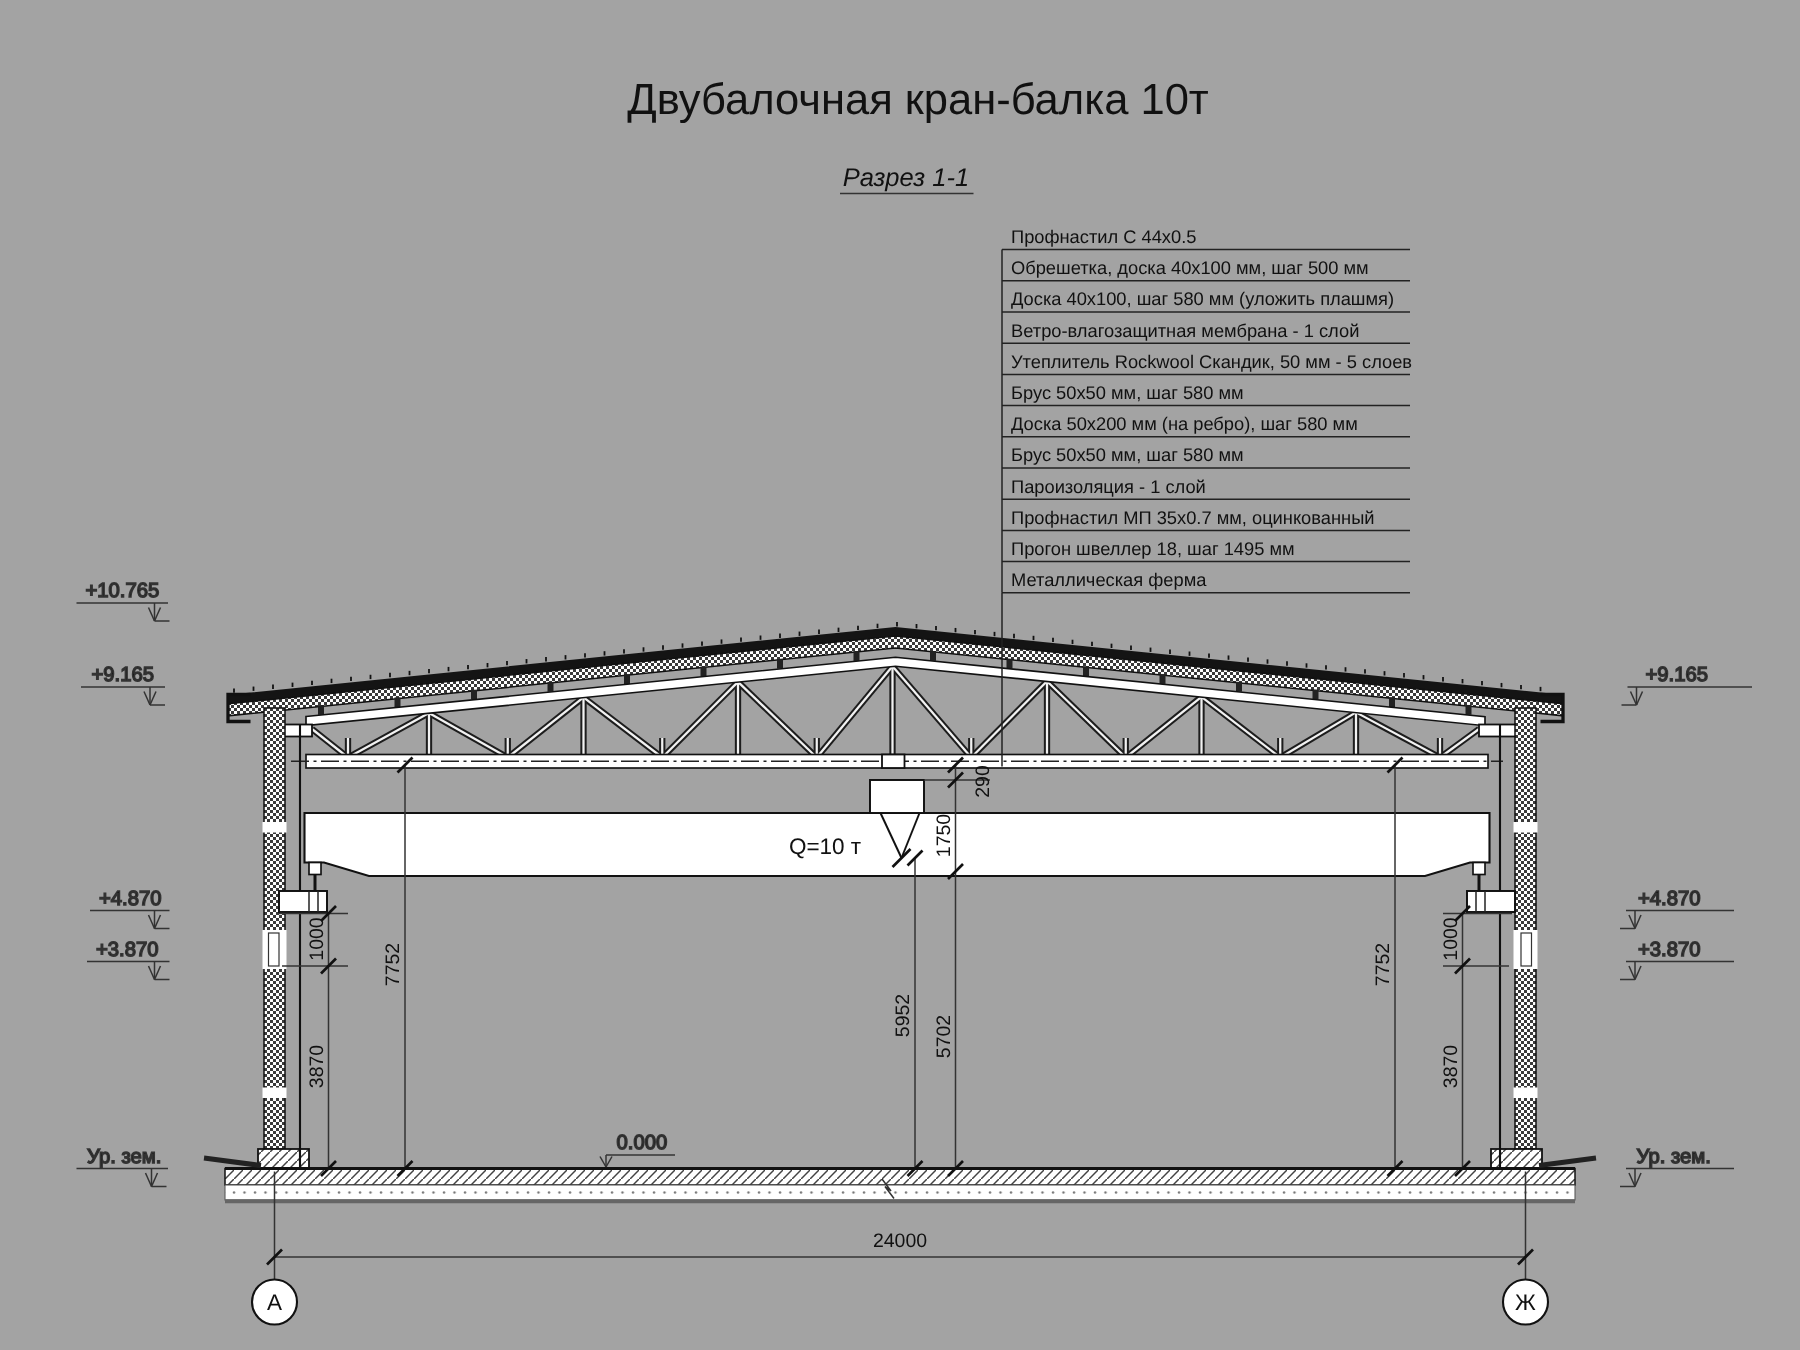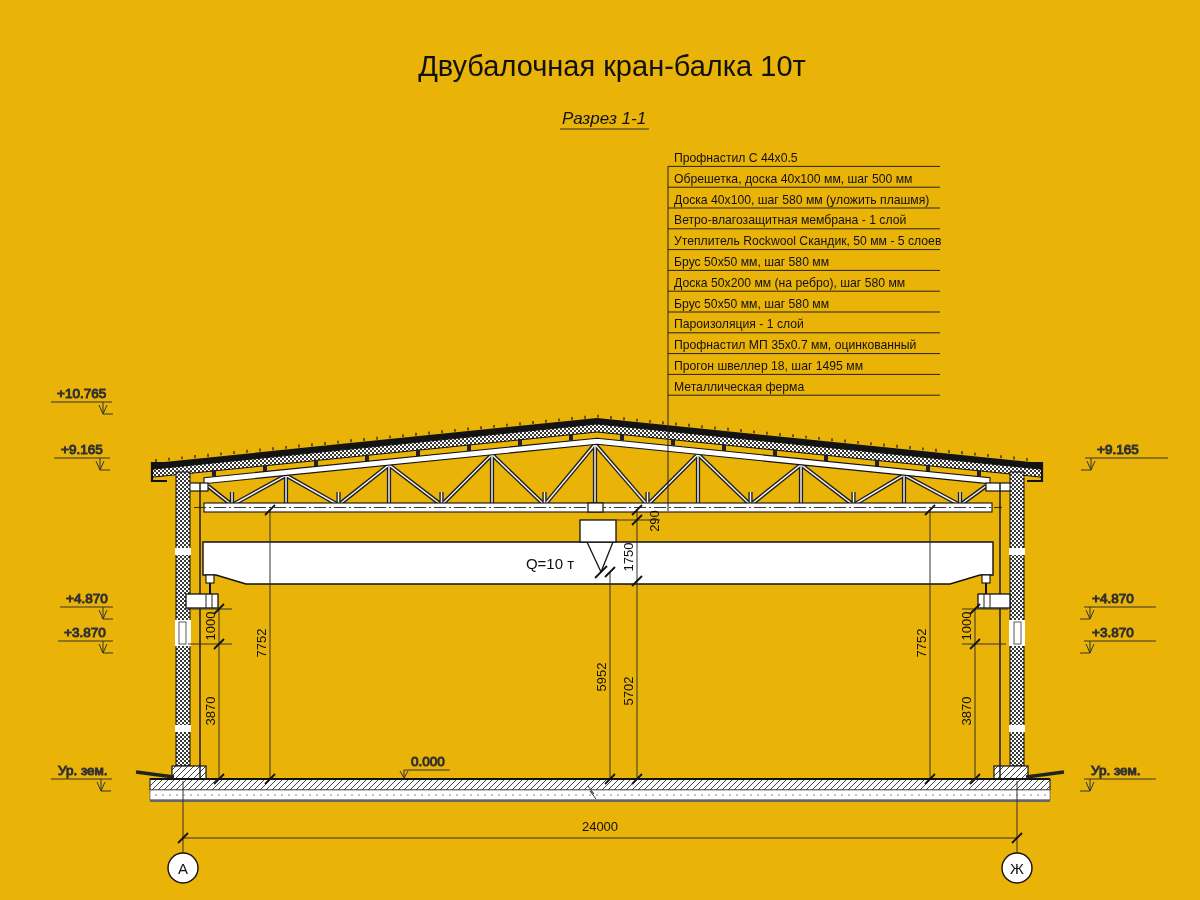--- a/index.html
+++ b/index.html
@@ -1,16 +1,16 @@
 <!DOCTYPE html>
 <html><head>
 <meta charset="utf-8">
 <style>
   html,body{margin:0;padding:0;background:#fff;}
-  .page{position:relative;width:1200px;height:900px;background:#eab308;overflow:hidden;}
+  .page{position:relative;width:1200px;height:900px;background:#a3a3a3;overflow:hidden;}
   svg{display:block;}
   text{font-family:"Liberation Sans","DejaVu Sans",sans-serif;fill:#111;}
   .title{font-size:29px;}
   .subtitle{font-size:17px;font-style:italic;}
   .tbl{font-size:12.2px;}
   .elev{font-size:13.5px;}
   .dim{font-size:13px;}
   .qlbl{font-size:15px;}
   .axis{font-size:15px;}
   .hairline{stroke:#222;stroke-width:1;fill:none;}

